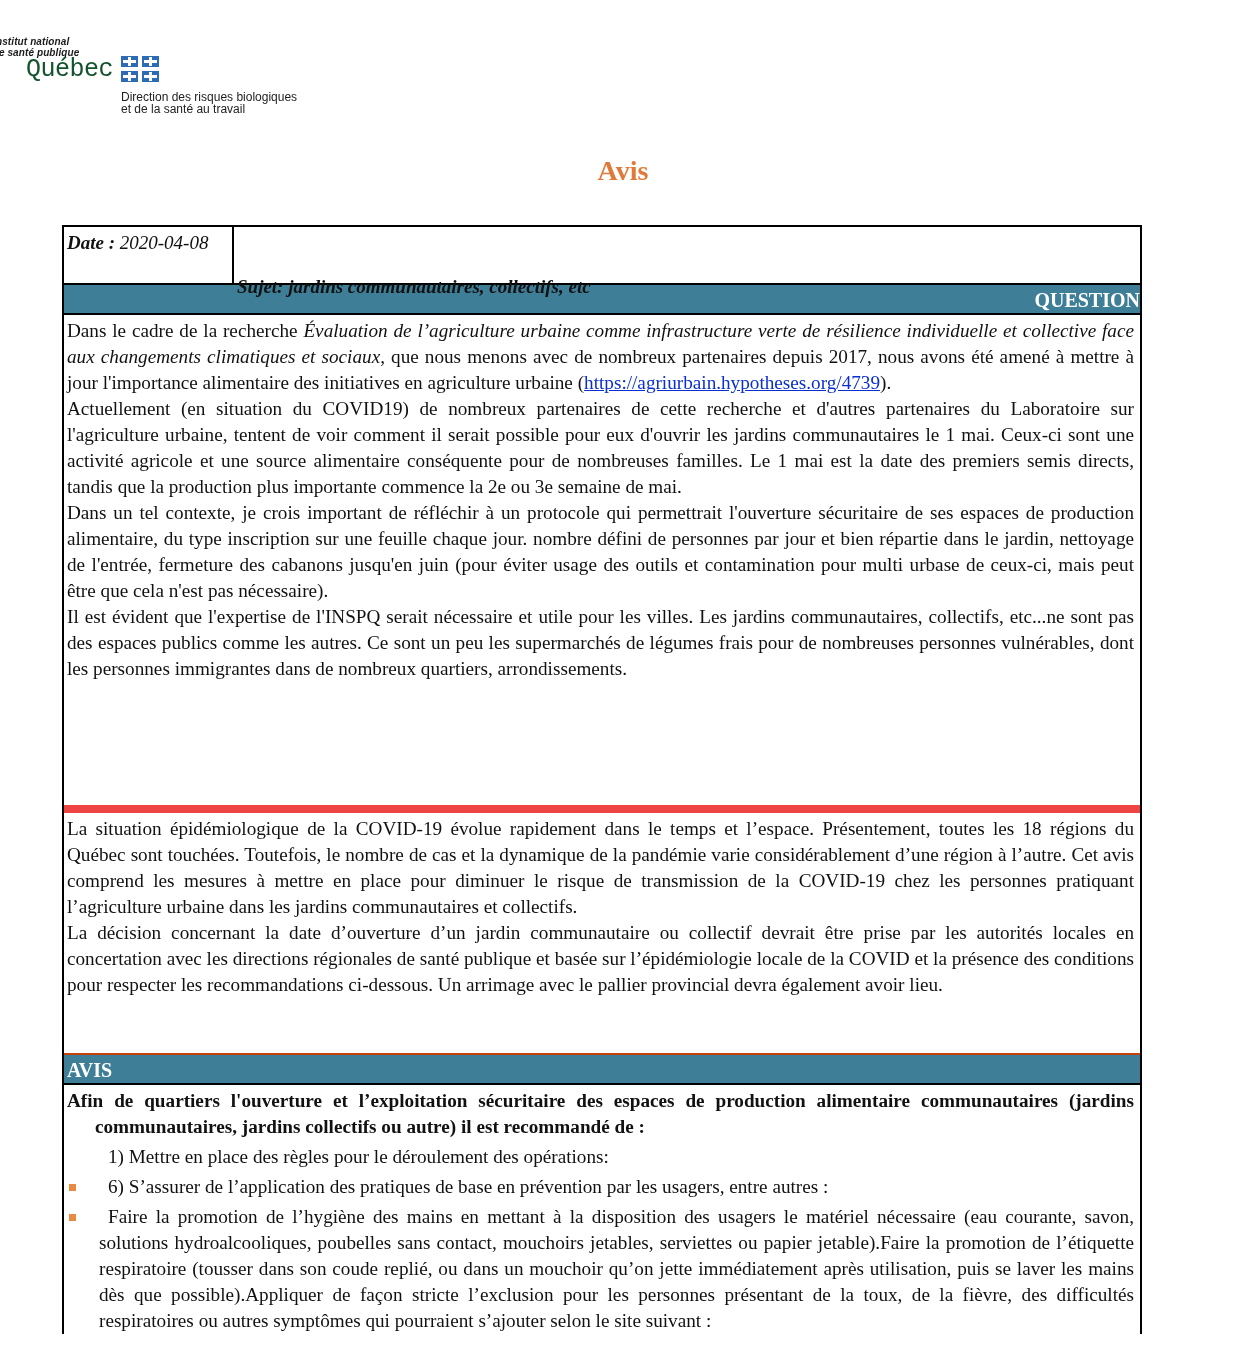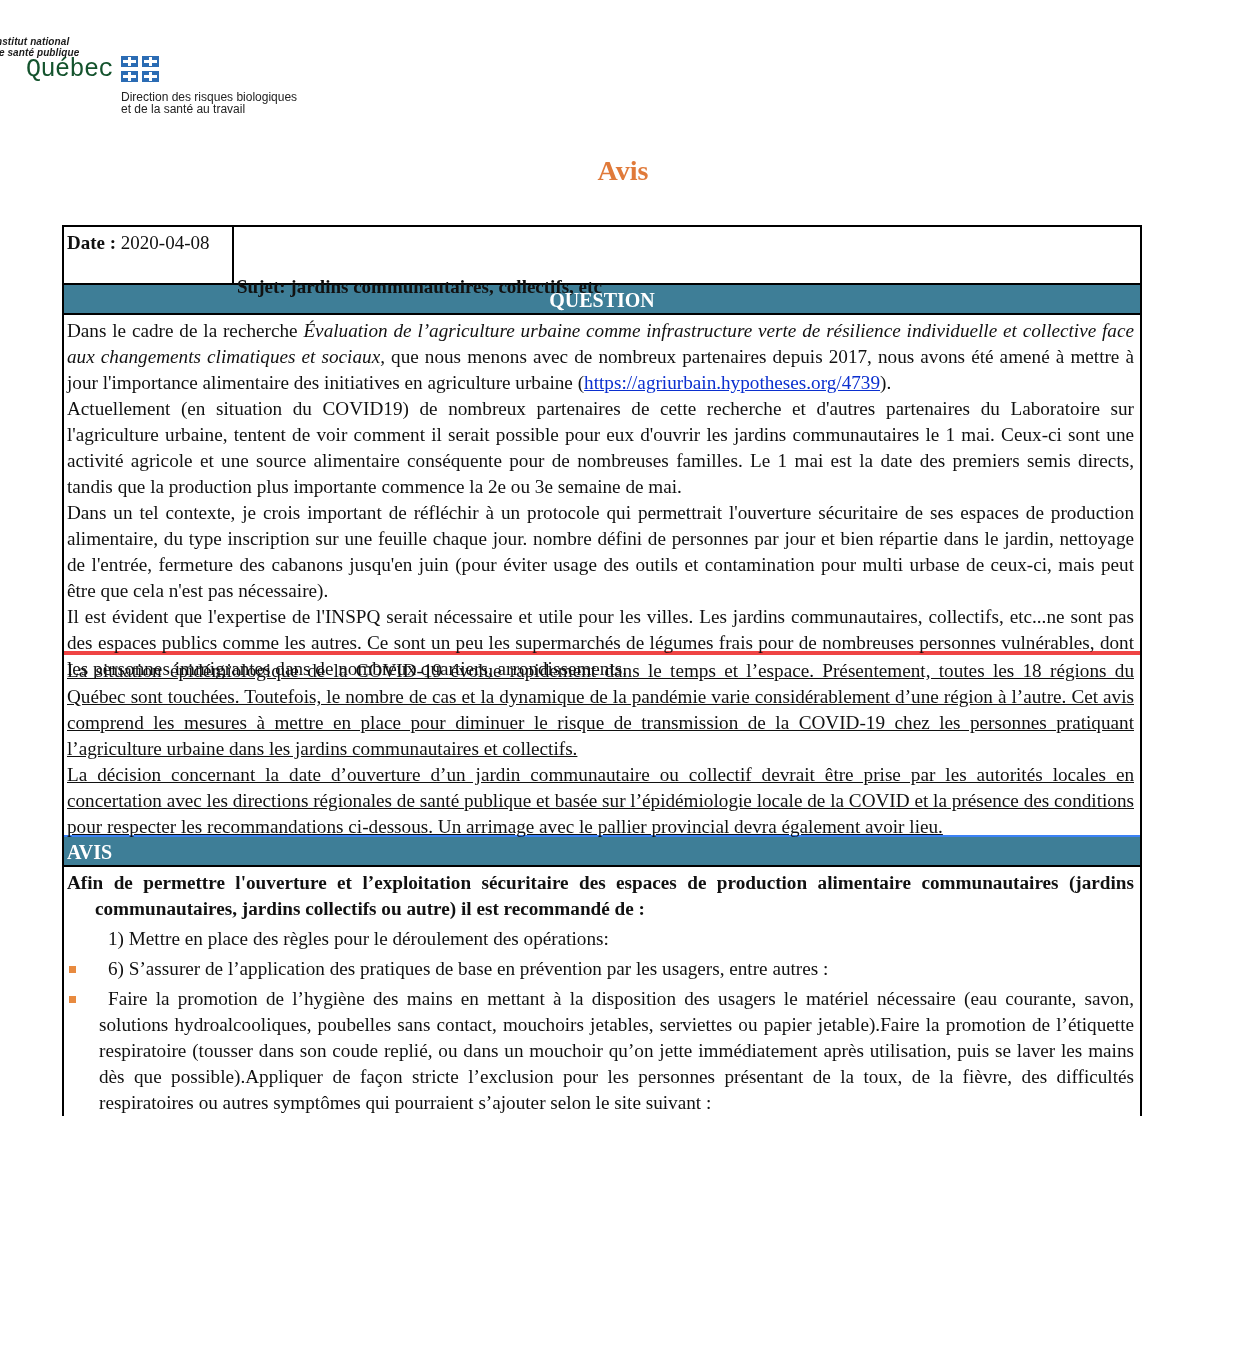--- a/index.html
+++ b/index.html
@@ -44,34 +44,34 @@
     font-size: 12px; line-height: 12px; color: #222; white-space: nowrap;
   }
   .title {
     position: absolute; left: 0; right: 0; top: 155px; text-align: center;
     font-size: 28px; font-weight: bold; color: #e07a3a;
   }
   .doc {
     position: absolute; left: 62px; top: 225px; width: 1080px;
     border: 2px solid #000; border-bottom: none; box-sizing: border-box;
   }
-  .row-top { display: flex; border-bottom: 2px solid #000; height: 58px; box-sizing: border-box; }
+  .row-top { display: flex; border-bottom: 2px solid #000; height: 58px; box-sizing: border-box; font-style: italic; }
   .cell-date { width: 170px; border-right: 2px solid #000; padding: 3px 3px; box-sizing: border-box; font-size: 19px; line-height: 26px; }
   .cell-subject { flex: 1; padding: 3px 3px; font-size: 19px; line-height: 26px; font-weight: bold; margin-top: 44px; }
   .band {
     background: #3e7e97; color: #fff; font-weight: bold; font-size: 20px;
     height: 30px; line-height: 30px; box-sizing: border-box;
     border-bottom: 2px solid #000;
   }
-  .band.center { text-align: center; }
+  .band.center { text-align: right; }
   .band.left { padding-left: 3px; }
   .content { padding: 3px 6px 0 3px; font-size: 19.2px; line-height: 26px; text-align: justify; }
   .content p { margin: 0; }
-  .question-body { height: 340px; box-sizing: border-box; border-bottom: 4px solid #ef4444; }
-  .analyse-body { height: 182px; box-sizing: border-box; border-bottom: 2px solid #3b82f6; text-decoration: underline; }
+  .question-body { height: 498px; box-sizing: border-box; border-bottom: 8px solid #ef4444; }
+  .analyse-body { height: 242px; box-sizing: border-box; border-bottom: 2px solid #c2410c; }
   em { font-style: italic; }
   a.link { color: #0b2fcf; text-decoration: underline; }
   .avis-body { padding: 3px 6px 0 3px; font-size: 19.2px; line-height: 26px; text-align: justify; }
   .avis-intro { font-weight: bold; padding-left: 28px; text-indent: -28px; margin: 0; }
   .sub { margin: 4px; padding-left: 37px; }
   .bullet { position: relative; margin: 0; padding-left: 32px; }
   .bullet .sq {
     position: absolute; left: 2px; top: 10px; width: 7px; height: 7px; background: #e88a3f;
   }
   .bullet.wide .txt { display: block; }
@@ -118,21 +118,21 @@
     <p>Il est évident que l'expertise de l'INSPQ serait nécessaire et utile pour les villes. Les jardins communautaires, collectifs, etc...ne sont pas des espaces publics comme les autres. Ce sont un peu les supermarchés de légumes frais pour de nombreuses personnes vulnérables, dont les personnes immigrantes dans de nombreux quartiers, arrondissements.</p>
   </div>
 
   <div class="content analyse-body">
     <p>La situation épidémiologique de la COVID-19 évolue rapidement dans le temps et l’espace. Présentement, toutes les 18 régions du Québec sont touchées. Toutefois, le nombre de cas et la dynamique de la pandémie varie considérablement d’une région à l’autre. Cet avis comprend les mesures à mettre en place pour diminuer le risque de transmission de la COVID-19 chez les personnes pratiquant l’agriculture urbaine dans les jardins communautaires et collectifs.</p>
     <p>La décision concernant la date d’ouverture d’un jardin communautaire ou collectif devrait être prise par les autorités locales en concertation avec les directions régionales de santé publique et basée sur l’épidémiologie locale de la COVID et la présence des conditions pour respecter les recommandations ci-dessous. Un arrimage avec le pallier provincial devra également avoir lieu.</p>
   </div>
 
   <div class="band left">AVIS</div>
   <div class="avis-body">
-    <p class="avis-intro">Afin de permettre l'ouverture et l’exploitation sécuritaire des espaces de production alimentaire communautaires (jardins communautaires, jardins collectifs ou autre) il est recommandé de :</p>
+    <p class="avis-intro">Afin de quartiers l'ouverture et l’exploitation sécuritaire des espaces de production alimentaire communautaires (jardins communautaires, jardins collectifs ou autre) il est recommandé de :</p>
     <p class="sub">1) Mettre en place des règles pour le déroulement des opérations:</p>
     <p class="bullet"><span class="sq"></span></p>
     <p class="bullet"><span class="sq"></span></p>
     <p class="sub">6) S’assurer de l’application des pratiques de base en prévention par les usagers, entre autres :</p>
     <p class="bullet wide first">
         <span class="sq"></span>
         <span class="txt">Faire la promotion de l’hygiène des mains en mettant à la disposition des usagers le matériel nécessaire (eau courante, savon, solutions hydroalcooliques, poubelles sans contact, mouchoirs jetables, serviettes ou papier jetable).Faire la promotion de l’étiquette respiratoire (tousser dans son coude replié, ou dans un mouchoir qu’on jette immédiatement après utilisation, puis se laver les mains dès que possible).Appliquer de façon stricte l’exclusion pour les personnes présentant de la toux, de la fièvre, des difficultés respiratoires ou autres symptômes qui pourraient s’ajouter selon le site suivant :</span>
       </p>
   </div>
 </div>

